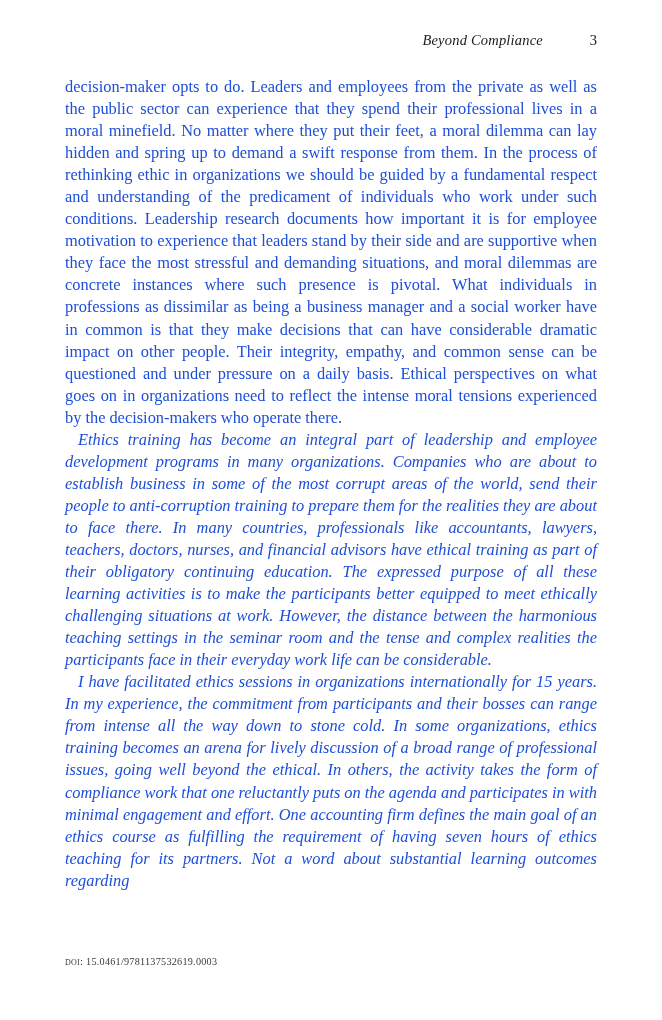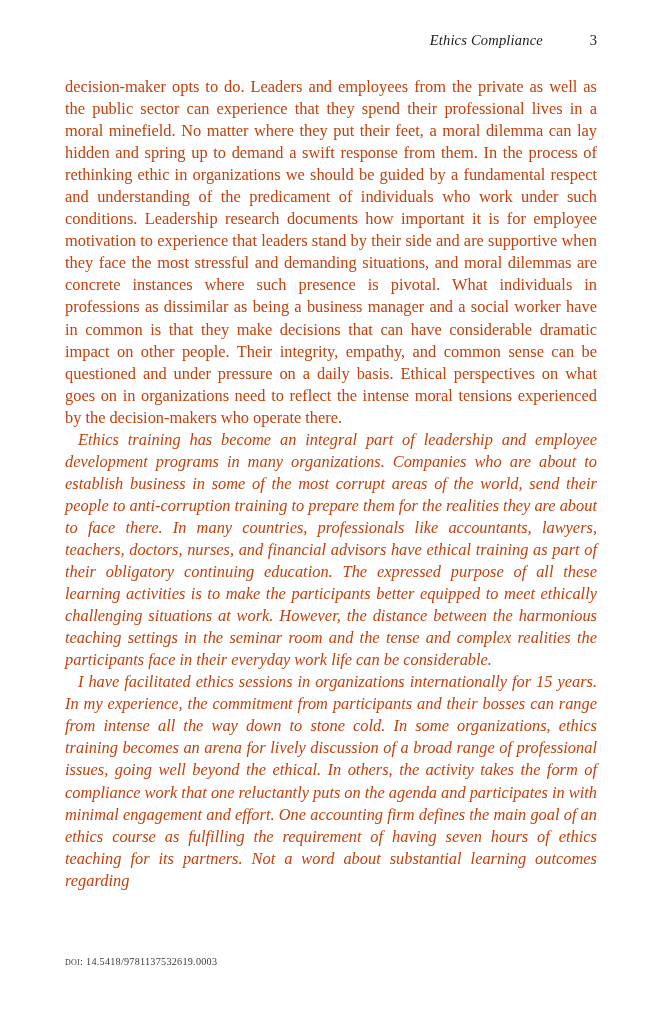--- a/index.html
+++ b/index.html
@@ -53,21 +53,21 @@
   }
   p.para {
     margin: 0;
     font-size: 16.4px;
     line-height: 22.05px;
     text-align: justify;
     text-justify: inter-word;
     -webkit-hyphens: none;
     hyphens: none;
     word-spacing: -0.1px;
-    color: #c2410c;
+    color: #1d4ed8;
   }
   p.para.indent {
     text-indent: 13px;
     font-style: italic;
   }
 
   
   .doi {
     position: absolute;
     left: 65px;
@@ -83,28 +83,28 @@
     font-size: 11px;
     font-family: Liberation Serif, serif;
   }
 </style>
 </head>
 <body>
 
 <div class="page">
 
   <div class="running-head">
-    <span class="title">Ethics Compliance</span>
+    <span class="title">Beyond Compliance</span>
     <span class="folio">3</span>
   </div>
 
   <div class="textblock">
     <p class="para">decision-maker opts to do. Leaders and employees from the private as well as the public sector can experience that they spend their professional lives in a moral minefield. No matter where they put their feet, a moral dilemma can lay hidden and spring up to demand a swift response from them. In the process of rethinking ethic in organizations we should be guided by a fundamental respect and understanding of the predicament of individuals who work under such conditions. Leadership research documents how important it is for employee motivation to experience that leaders stand by their side and are supportive when they face the most stressful and demanding situations, and moral dilemmas are concrete instances where such presence is pivotal. What individuals in professions as dissimilar as being a business manager and a social worker have in common is that they make decisions that can have considerable dramatic impact on other people. Their integrity, empathy, and common sense can be questioned and under pressure on a daily basis. Ethical perspectives on what goes on in organizations need to reflect the intense moral tensions experienced by the decision-makers who operate there.</p>
     <p class="para indent">Ethics training has become an integral part of leadership and employee development programs in many organizations. Companies who are about to establish business in some of the most corrupt areas of the world, send their people to anti-corruption training to prepare them for the realities they are about to face there. In many countries, professionals like accountants, lawyers, teachers, doctors, nurses, and financial advisors have ethical training as part of their obligatory continuing education. The expressed purpose of all these learning activities is to make the participants better equipped to meet ethically challenging situations at work. However, the distance between the harmonious teaching settings in the seminar room and the tense and complex realities the participants face in their everyday work life can be considerable.</p>
     <p class="para indent">I have facilitated ethics sessions in organizations internationally for 15 years. In my experience, the commitment from participants and their bosses can range from intense all the way down to stone cold. In some organizations, ethics training becomes an arena for lively discussion of a broad range of professional issues, going well beyond the ethical. In others, the activity takes the form of compliance work that one reluctantly puts on the agenda and participates in with minimal engagement and effort. One accounting firm defines the main goal of an ethics course as fulfilling the requirement of having seven hours of ethics teaching for its partners. Not a word about substantial learning outcomes regarding</p>
   </div>
 
   <div class="doi">
     <span class="label">DOI:</span>
-    <span class="value">14.5418/9781137532619.0003</span>
+    <span class="value">15.0461/9781137532619.0003</span>
   </div>
 
 </div>
 
 </body></html>

